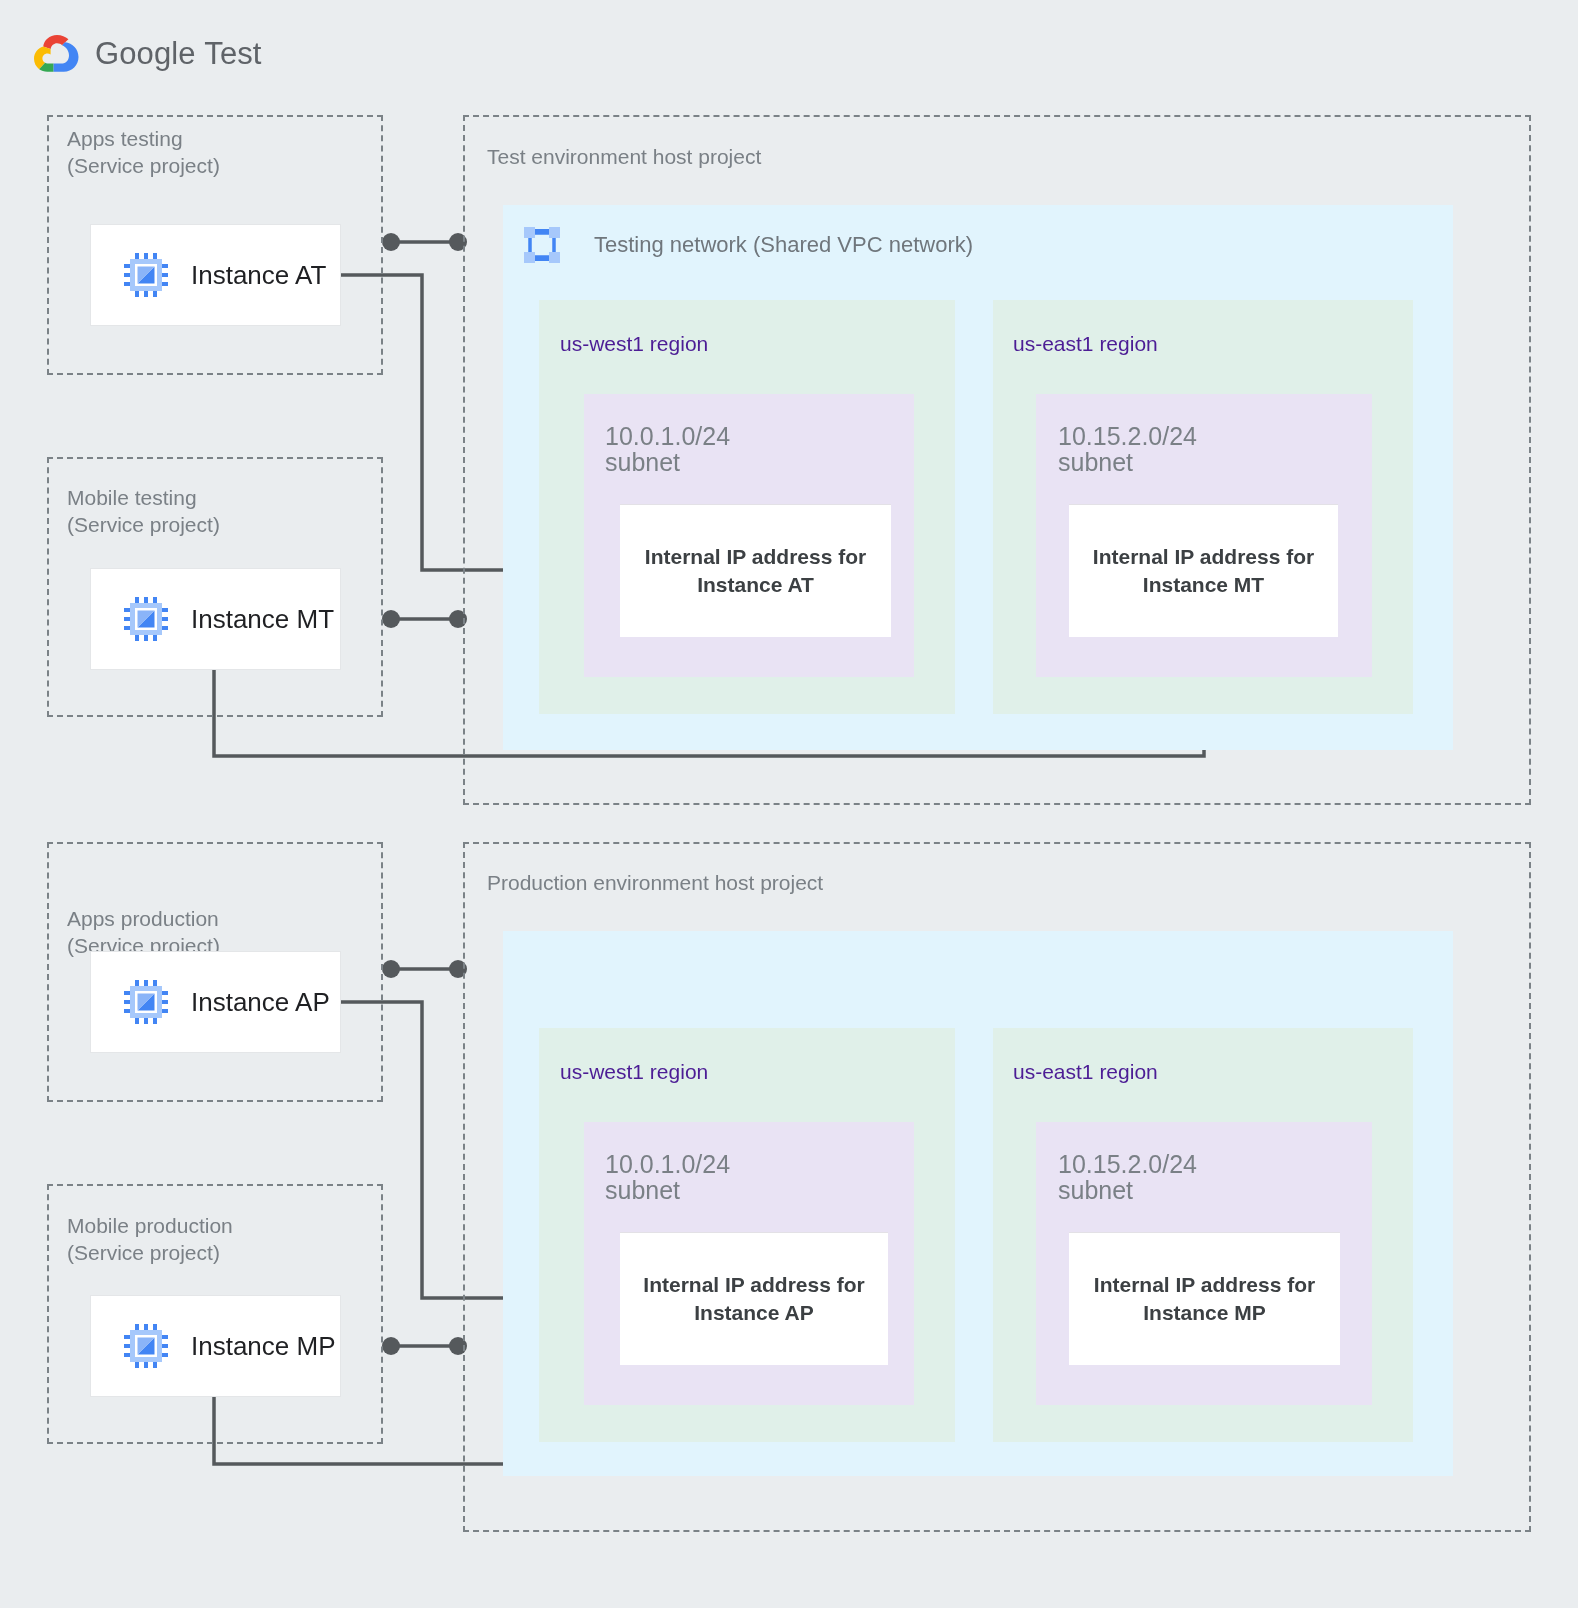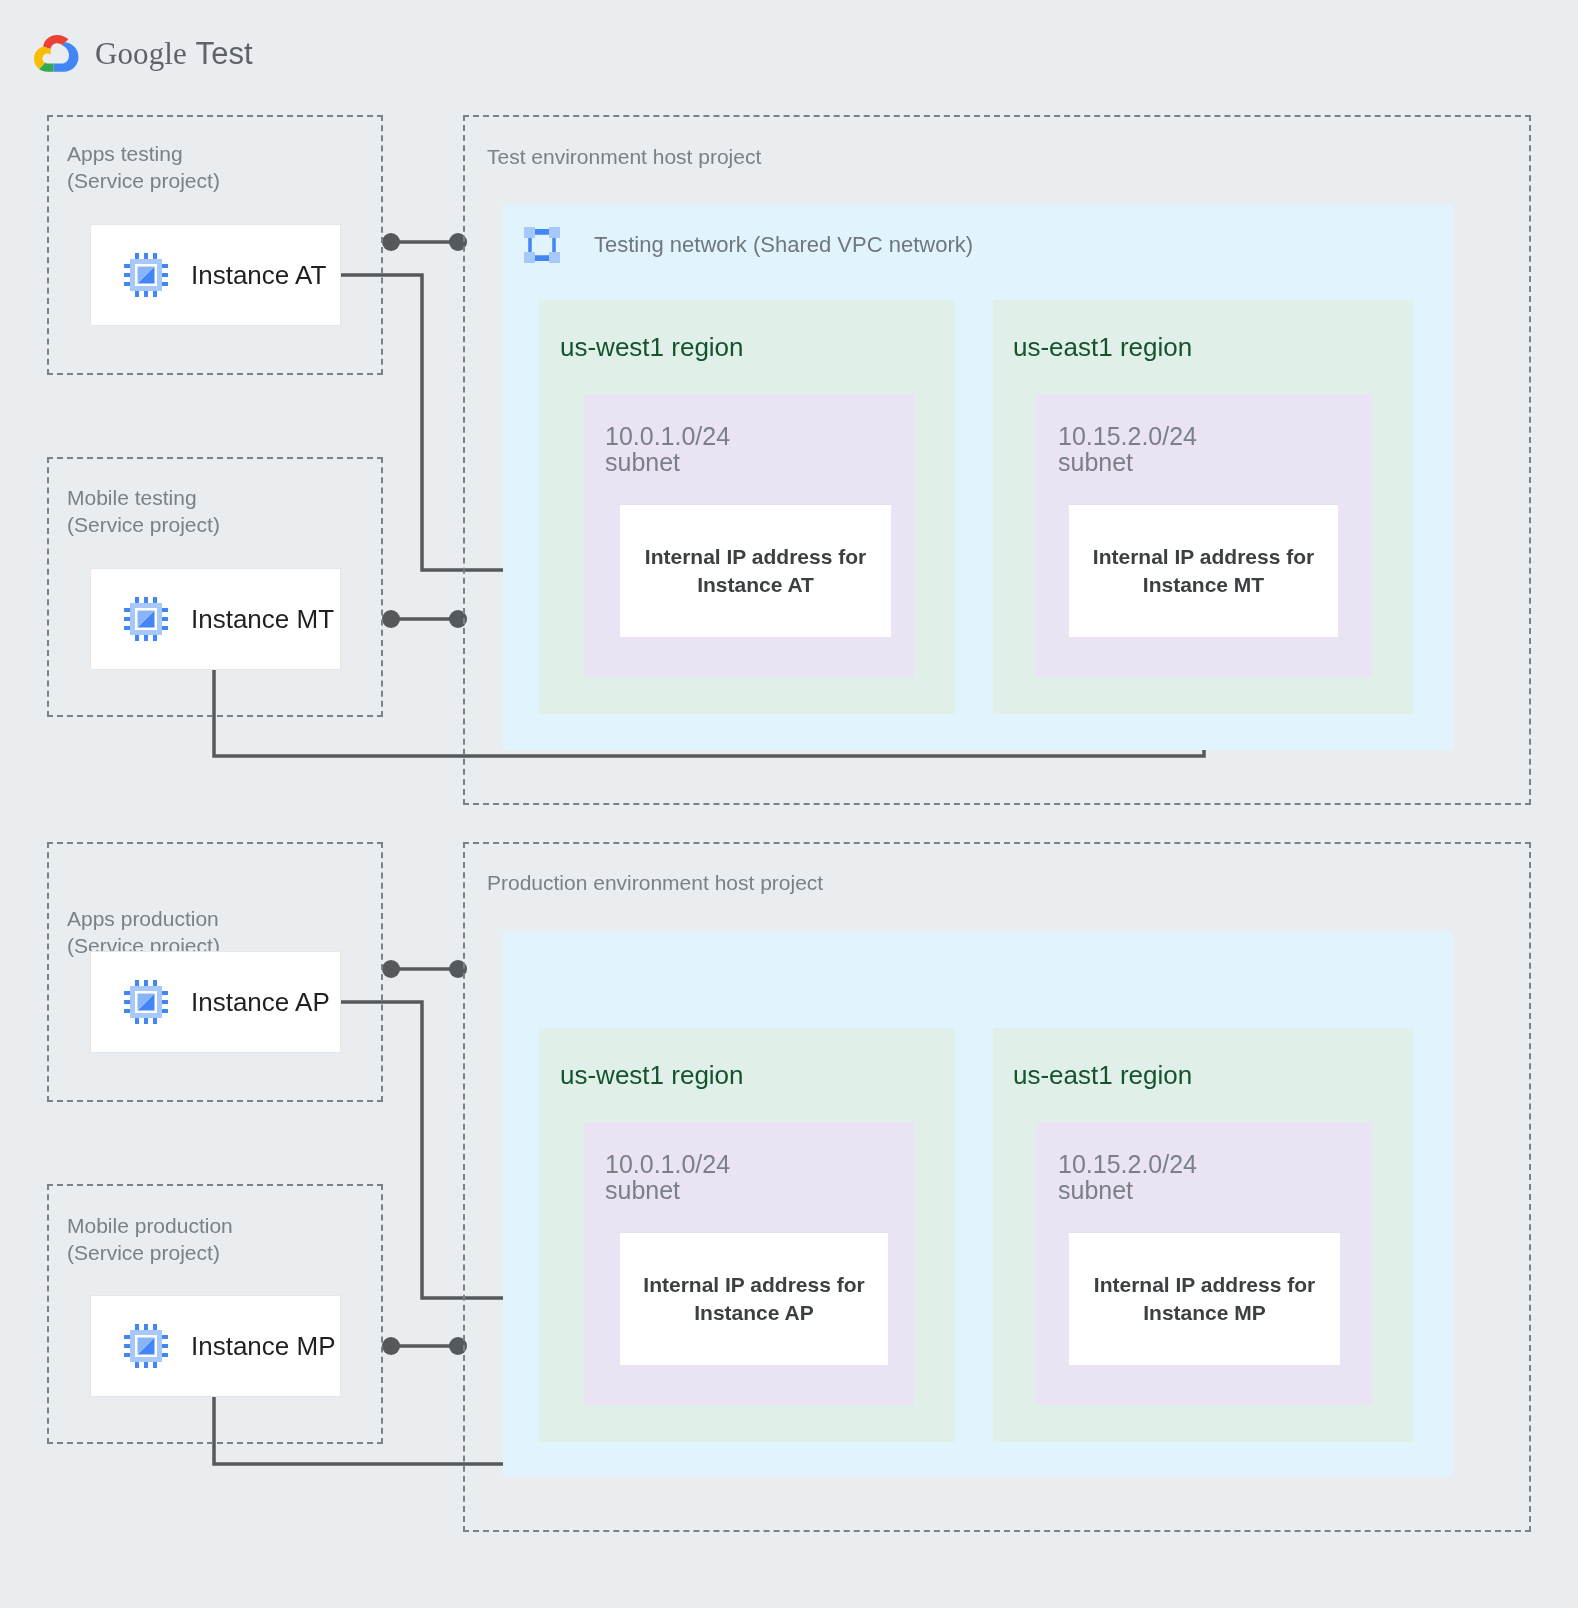--- a/index.html
+++ b/index.html
@@ -27,21 +27,21 @@
     align-items: center;
     gap: 14px;
   }
   .logo-mark { width: 48px; height: 42px; display:block; }
   .logo-text {
     font-size: 31px;
     color: #5f6368;
     letter-spacing: 0.1px;
     white-space: nowrap;
   }
-  .logo-text .g-bold { font-weight: 400; font-family: Liberation Serif, serif; }
+  .logo-text .g-bold { font-weight: 400; }
   .logo-text .g-light { font-weight: 300; }
 
   
   .svc-project, .host-project {
     position: absolute;
     border: 2px dashed #7b8287;
     box-sizing: border-box;
     background: transparent;
   }
   .proj-label {
@@ -90,22 +90,22 @@
   .net-icon { width: 40px; height: 40px; display: block; flex: none; }
 
   
   .region-box {
     position: absolute;
     background: #e0f0e9;
     box-sizing: border-box;
   }
   .region-label {
     position: absolute;
-    font-size: 26px;
-    color: #14532d;
+    font-size: 21px;
+    color: #4c1d95;
     white-space: nowrap;
   }
 
   
   .subnet-box {
     position: absolute;
     background: #e9e3f4;
     box-sizing: border-box;
   }
   .subnet-label {
@@ -184,21 +184,21 @@
     <line x1="391" y1="969" x2="458" y2="969" stroke="#55595c" stroke-width="3.5"></line>
     <circle cx="391" cy="969" r="9" fill="#55595c"></circle>
     <circle cx="458" cy="969" r="9" fill="#55595c"></circle>
 
     <line x1="391" y1="1346" x2="458" y2="1346" stroke="#55595c" stroke-width="3.5"></line>
     <circle cx="391" cy="1346" r="9" fill="#55595c"></circle>
     <circle cx="458" cy="1346" r="9" fill="#55595c"></circle>
   </svg>
 
   <div class="svc-project" style="left:47px; top:115px; width:336px; height:260px;"></div>
-  <div class="proj-label" style="left:67px; top:140px;">Apps testing
+  <div class="proj-label" style="left:67px; top:125px;">Apps testing
 (Service project)</div>
   <div class="instance-card" style="left:90px; top:224px; width:251px; height:102px;">
     <svg class="vm-icon" viewBox="0 0 46 46">
       <g fill="#4285f4">
         <rect x="12" y="1" width="4" height="7"></rect>
           <rect x="21" y="1" width="4" height="7"></rect>
           <rect x="30" y="1" width="4" height="7"></rect>
         <rect x="12" y="38" width="4" height="7"></rect>
           <rect x="21" y="38" width="4" height="7"></rect>
           <rect x="30" y="38" width="4" height="7"></rect>

